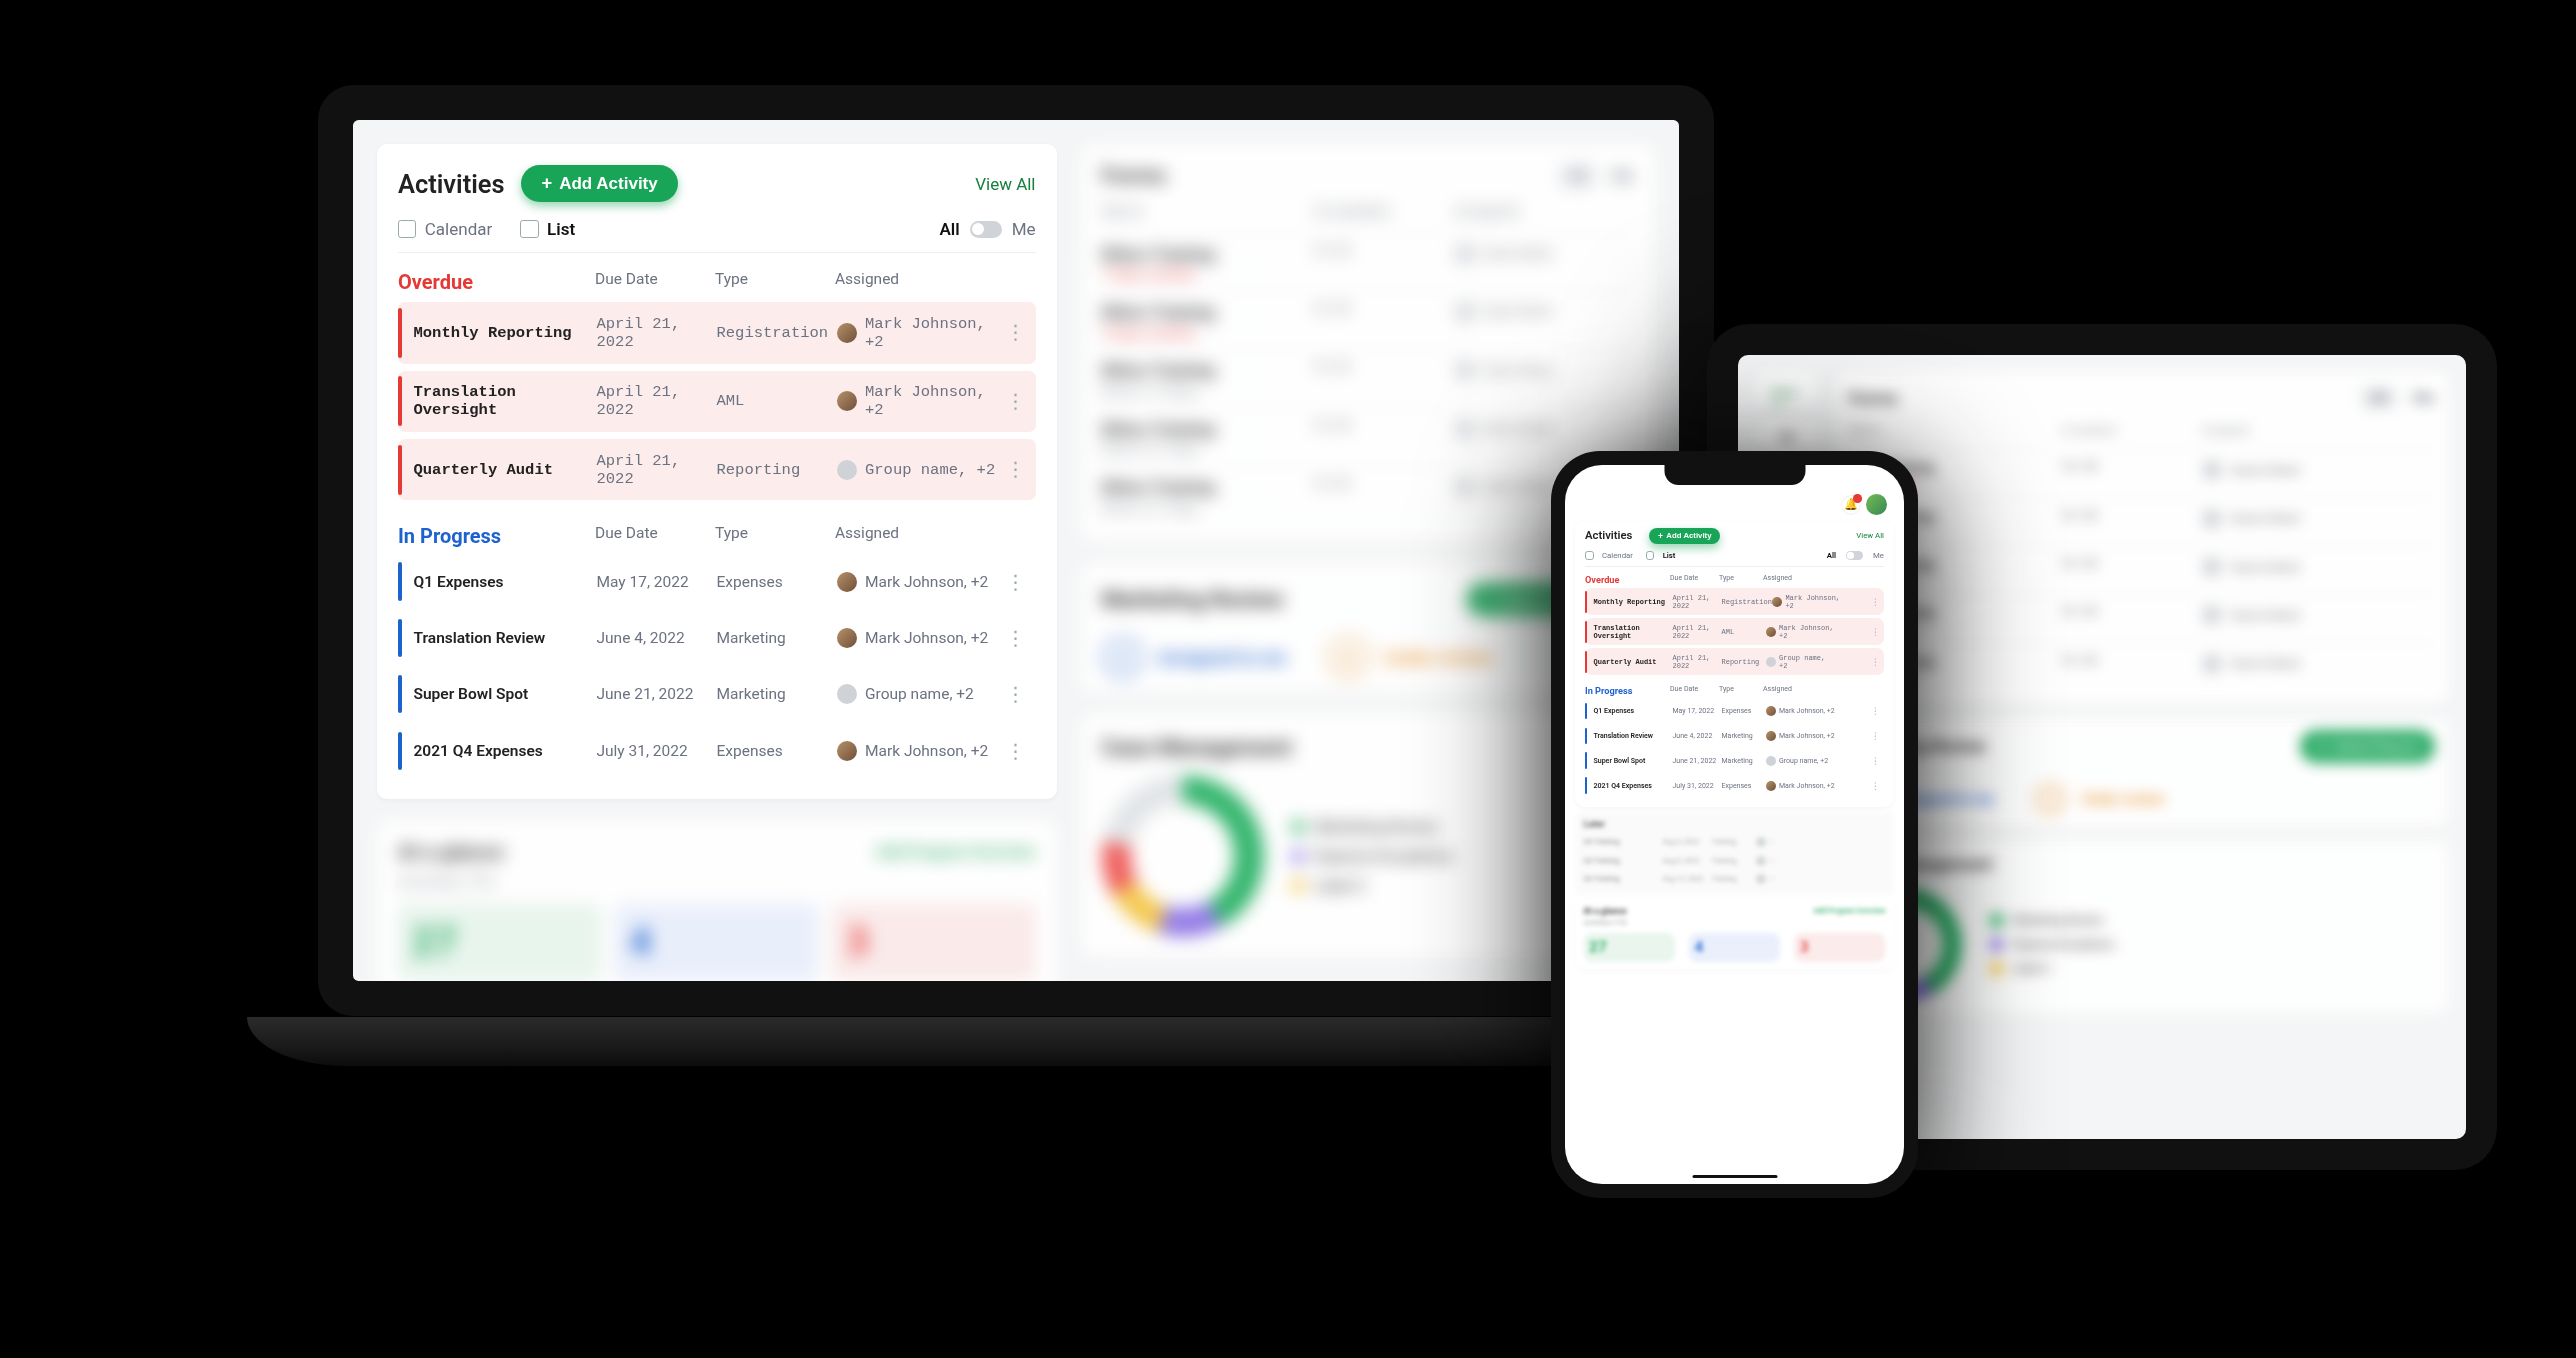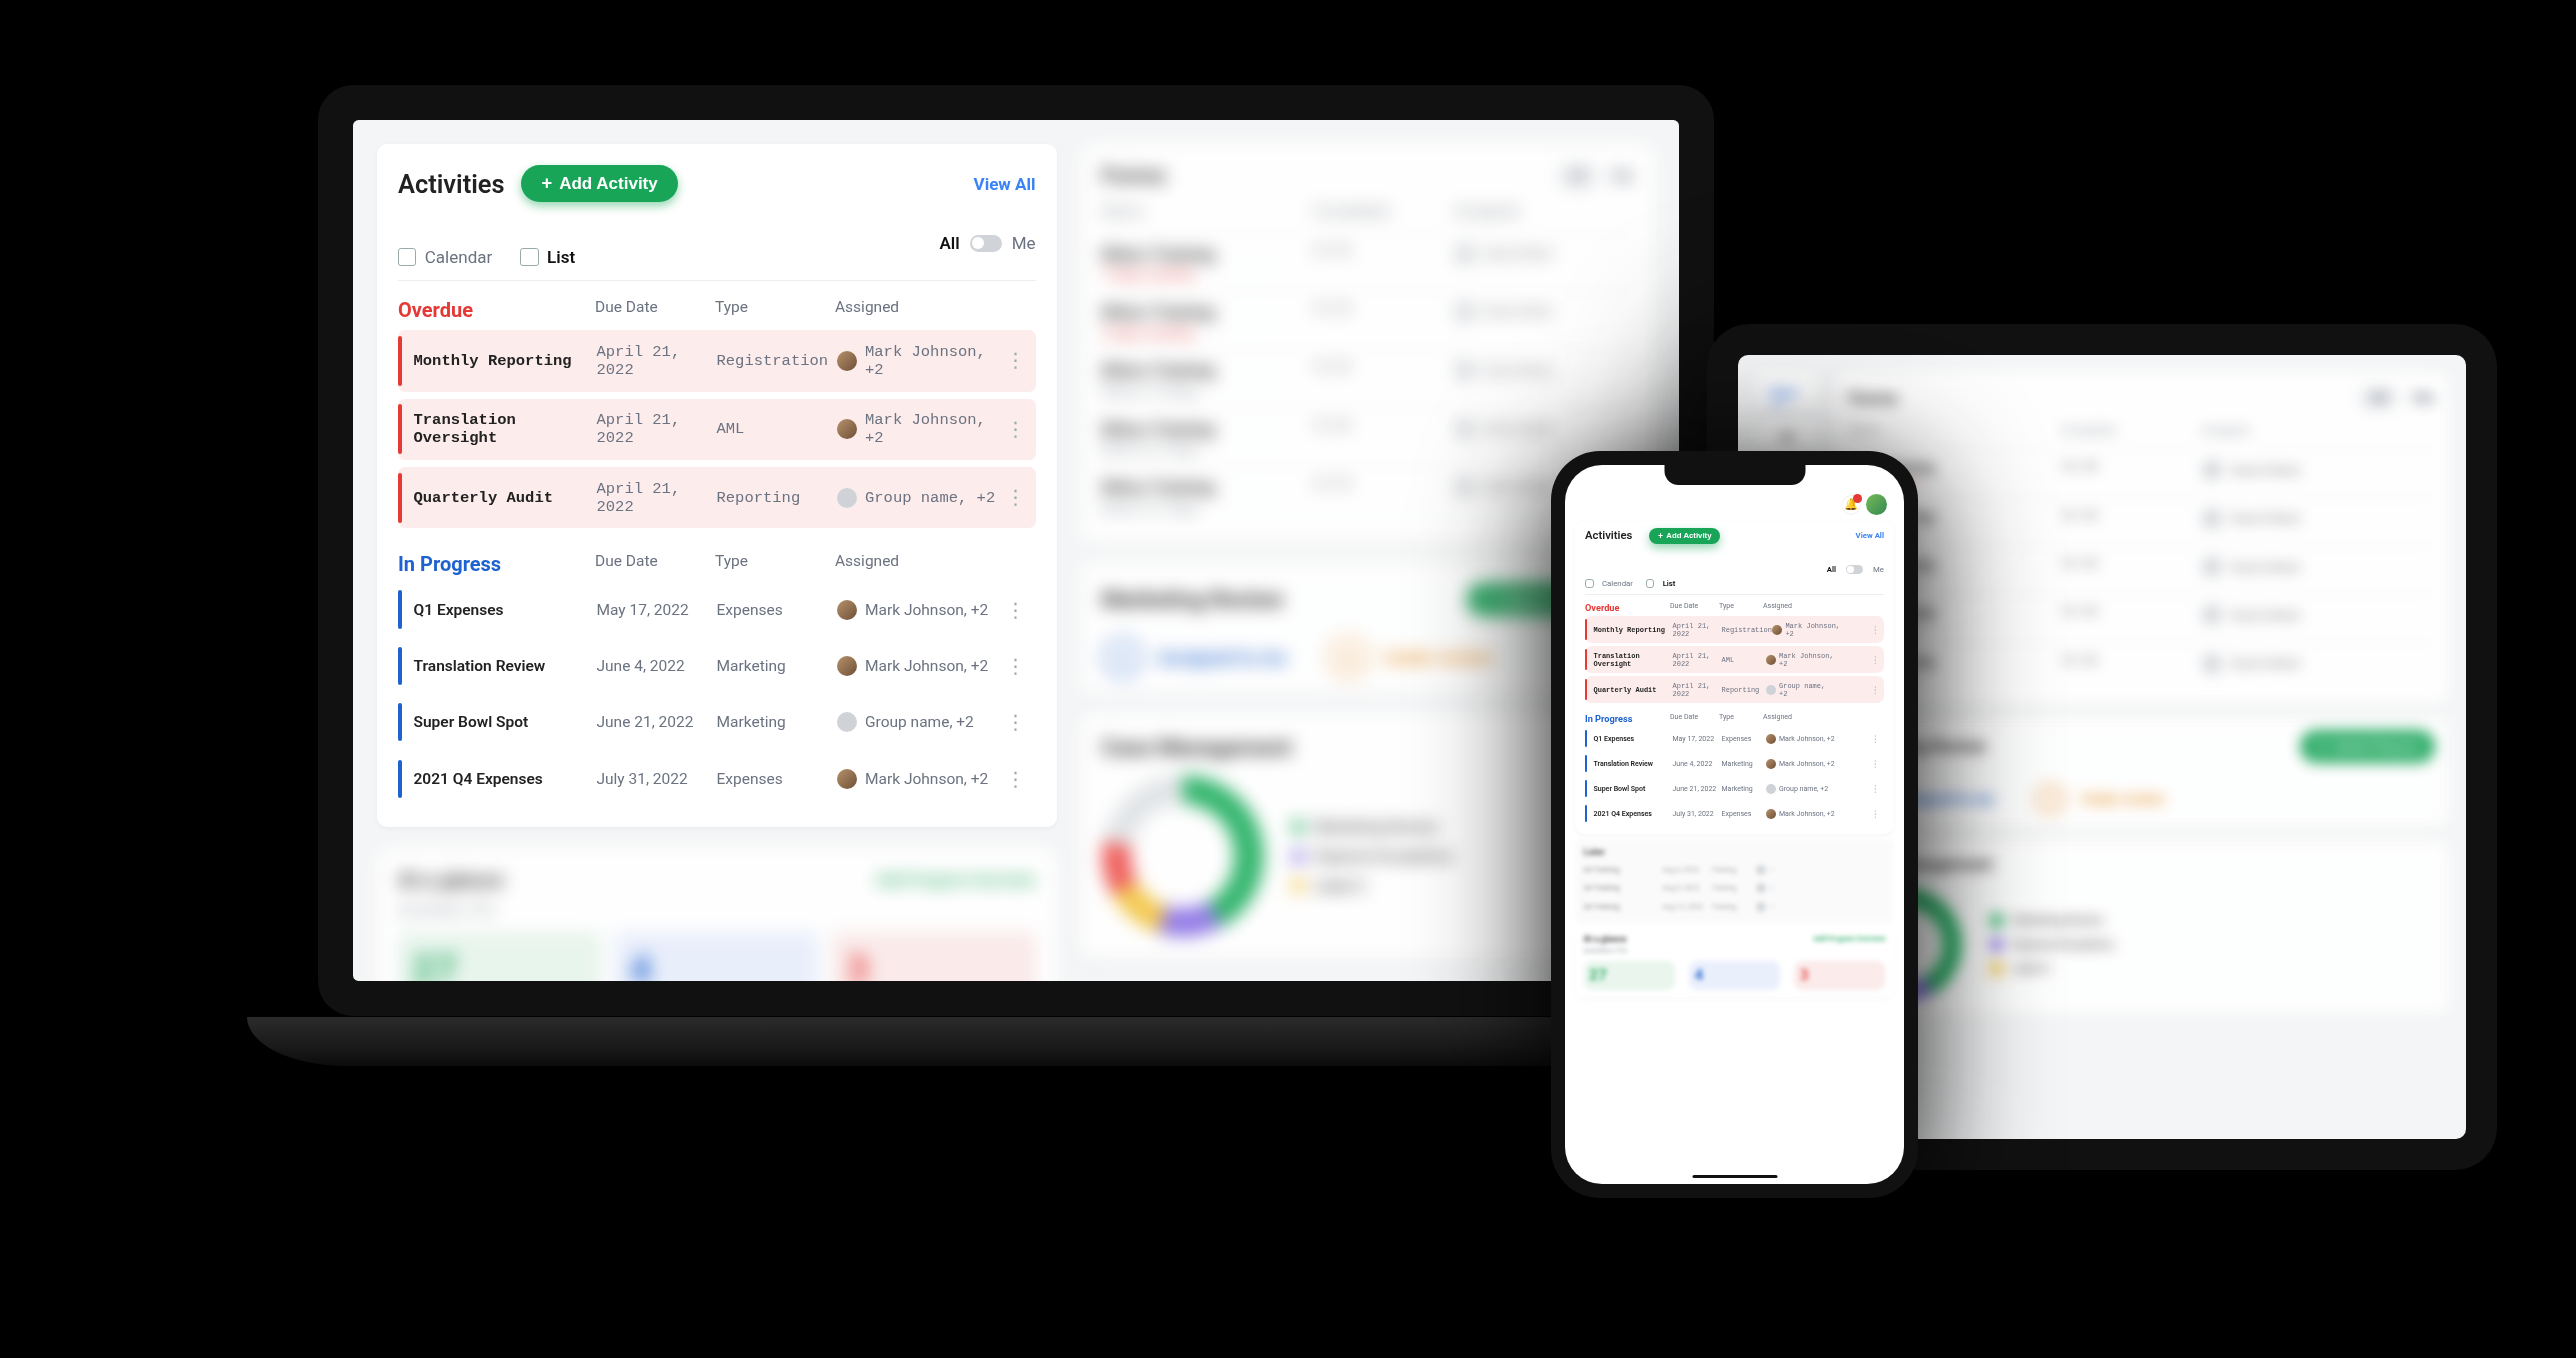--- a/index.html
+++ b/index.html
@@ -103,27 +103,27 @@
   .activities { padding: 21px 21px 17px; }
   .act-header { display:flex; align-items:center; gap:17px; }
   .act-title { font-size: 25.4px; font-weight: 600; color:#222; }
   .btn-green {
     display:inline-flex;align-items:center;gap:7px;
     background:#18a558;color:#fff;border:none;border-radius:21px;
     padding: 8.5px 20px; font-size:17px; font-weight:600;cursor:pointer;
     box-shadow:0 4.2px 10px rgba(24,165,88,.45);
   }
   .btn-green .plus{font-size:18.3px;line-height:1;}
-  .view-all { margin-left:auto; color:#3b82f6; font-size:17px; font-weight:700; cursor:pointer; }
+  .view-all { margin-left:auto; color:#15803d; font-size:17px; font-weight:400; cursor:pointer; }
   .act-sub {
     display:flex; align-items:center; gap:28px;
     padding: 17px 0 12.7px; border-bottom:0.7px solid #eee;
     color:#6b7280; font-size:17px;
   }
-  .tabicon{display:inline-flex;align-items:center;gap:8.5px;cursor:pointer;margin-top:28px;}
+  .tabicon{display:inline-flex;align-items:center;gap:8.5px;cursor:pointer;}
   .tabicon .ic{width:18.3px;height:18.3px;border:1.4px solid #9aa;border-radius:2.8px;}
   .tabicon.active{color:#111;font-weight:600;}
   .act-sub .filter{margin-left:auto;display:flex;align-items:center;gap:10px;}
   .toggle{width:32px;height:17px;background:#d0d4d8;border-radius:14px;position:relative;}
   .toggle::after{content:"";position:absolute;left:2.1px;top:2.1px;width:12.7px;height:12.7px;border-radius:50%;background:#fff;}
   .section-head {display:flex; padding:17px 0 8.5px; font-size:15.5px;color:#6b7280;}
   .section-head .t{flex:0 0 197px;font-size:20px;font-weight:700;}
   .section-head .d{flex:0 0 120px;}
   .section-head .ty{flex:0 0 120px;}
   .section-head .a{flex:0 0 169px;}

